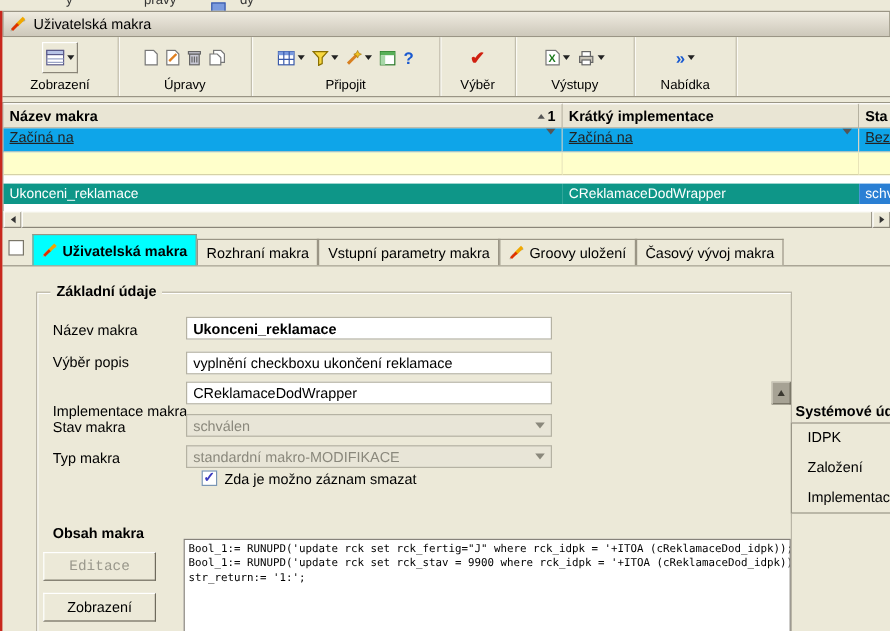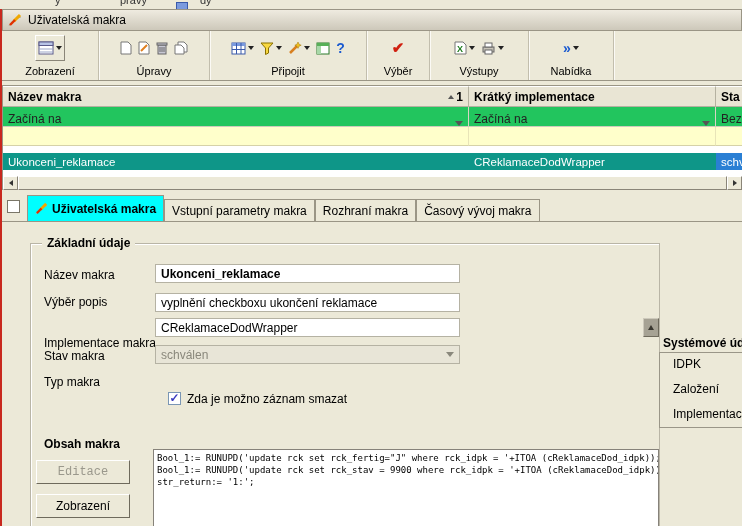--- a/index.html
+++ b/index.html
@@ -41,23 +41,23 @@
   .grow{display:flex;}
   .w1{width:466px;}
   .w2{width:247px;}
   .w3{flex:1;}
   .hcell{height:21px;box-sizing:border-box;background:#e9e5d4;
     border-right:1px solid #b5b1a0;border-bottom:1px solid #b5b1a0;border-top:1px solid #fff;
     font-weight:bold;display:flex;align-items:center;padding:0 5px;overflow:hidden;white-space:nowrap;}
   .sortwrap{margin-left:auto;display:flex;align-items:center;}
   .sorttri{width:0;height:0;border-left:3px solid transparent;border-right:3px solid transparent;
     border-bottom:4px solid #555;margin-right:2px;}
-  .fcell{height:20px;box-sizing:border-box;background:#22c55e;color:#222;
+  .fcell{height:20px;box-sizing:border-box;background:#0ea5e9;color:#222;
     border-right:1px solid #d8d4c4;border-bottom:1px solid #cfcbbc;
-    display:flex;align-items:flex-end;justify-content:space-between;padding:0 5px;overflow:hidden;white-space:nowrap;}
+    display:flex;align-items:flex-start;justify-content:space-between;padding:0 5px;overflow:hidden;white-space:nowrap;text-decoration:underline;}
   .chev{width:0;height:0;border-left:4px solid transparent;border-right:4px solid transparent;
     border-top:5px solid #555;}
   .ycell{height:19px;box-sizing:border-box;background:#ffffcb;
     border-right:1px solid #e8e4b8;border-bottom:1px solid #d6d2a8;}
   .spacer{height:7px;background:#fff;}
   .dcell{height:17px;box-sizing:border-box;color:#fff;font-size:11.5px;
     display:flex;align-items:center;padding:0 5px;overflow:hidden;white-space:nowrap;}
   .teal{background:#0e9688;}
   .blue{background:#2a7fd4;}
 
@@ -349,24 +349,34 @@
       <span class="ic">
         <svg width="13" height="13" viewBox="0 0 14 14">
           <path d="M1 13 Q4 6 13 4" fill="none" stroke="#b0ab98" stroke-width="1"></path>
           <path d="M6 8 L12 2" stroke="#f0a800" stroke-width="3"></path>
           <path d="M2 12 L7 7" stroke="#e03000" stroke-width="2.4"></path>
         </svg>
       </span>
       <span>Uživatelská makra</span>
     </div>
     <div class="tab">
+      <span>Rozhraní makra</span>
+    </div>
+    <div class="tab">
       <span>Vstupní parametry makra</span>
     </div>
     <div class="tab">
-      <span>Rozhraní makra</span>
+      <span class="ic">
+        <svg width="13" height="13" viewBox="0 0 14 14">
+          <path d="M1 13 Q4 6 13 4" fill="none" stroke="#b0ab98" stroke-width="1"></path>
+          <path d="M6 8 L12 2" stroke="#f0a800" stroke-width="3"></path>
+          <path d="M2 12 L7 7" stroke="#e03000" stroke-width="2.4"></path>
+        </svg>
+      </span>
+      <span>Groovy uložení</span>
     </div>
     <div class="tab">
       <span>Časový vývoj makra</span>
     </div>
   </div>
 
   <div class="fieldset"></div>
   <div class="legend">Základní údaje</div>
 
   <div class="flabel" style="top:268px">Název makra</div>
@@ -381,20 +391,24 @@
     <span class="up"></span>
   </div>
 
   <div class="flabel" style="top:349px">Stav makra</div>
   <div class="ffield fcombo" style="top:345px">
     <span>schválen</span>
     <span class="chev" style="border-top-color:#8a887c"></span>
   </div>
 
   <div class="flabel" style="top:375px">Typ makra</div>
+  <div class="ffield fcombo" style="top:371px">
+    <span>standardní makro-MODIFIKACE</span>
+    <span class="chev" style="border-top-color:#8a887c"></span>
+  </div>
 
   <div class="cb">
     <span class="mark">✓</span>
   </div>
   <div class="flabel" style="left:187px;top:392px">Zda je možno záznam smazat</div>
 
   <div class="flabel" style="top:437px;font-weight:bold">Obsah makra</div>
 
   <div class="btn disabled" style="top:460px">Editace</div>
   <div class="btn" style="top:494px">Zobrazení</div>

